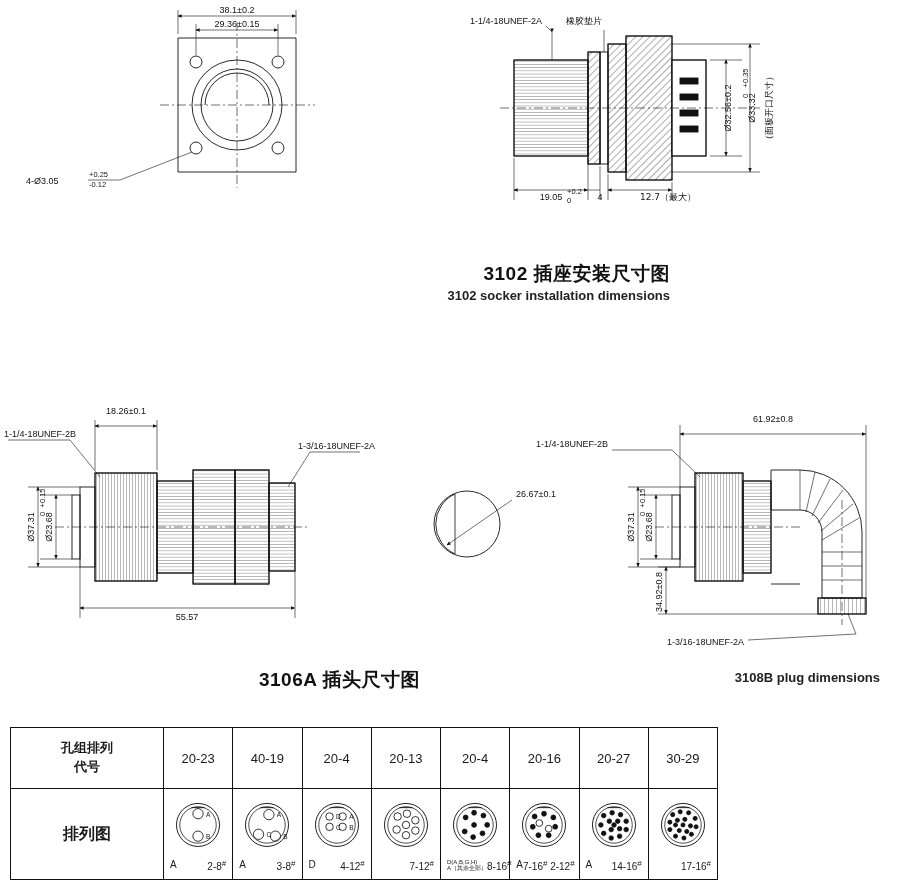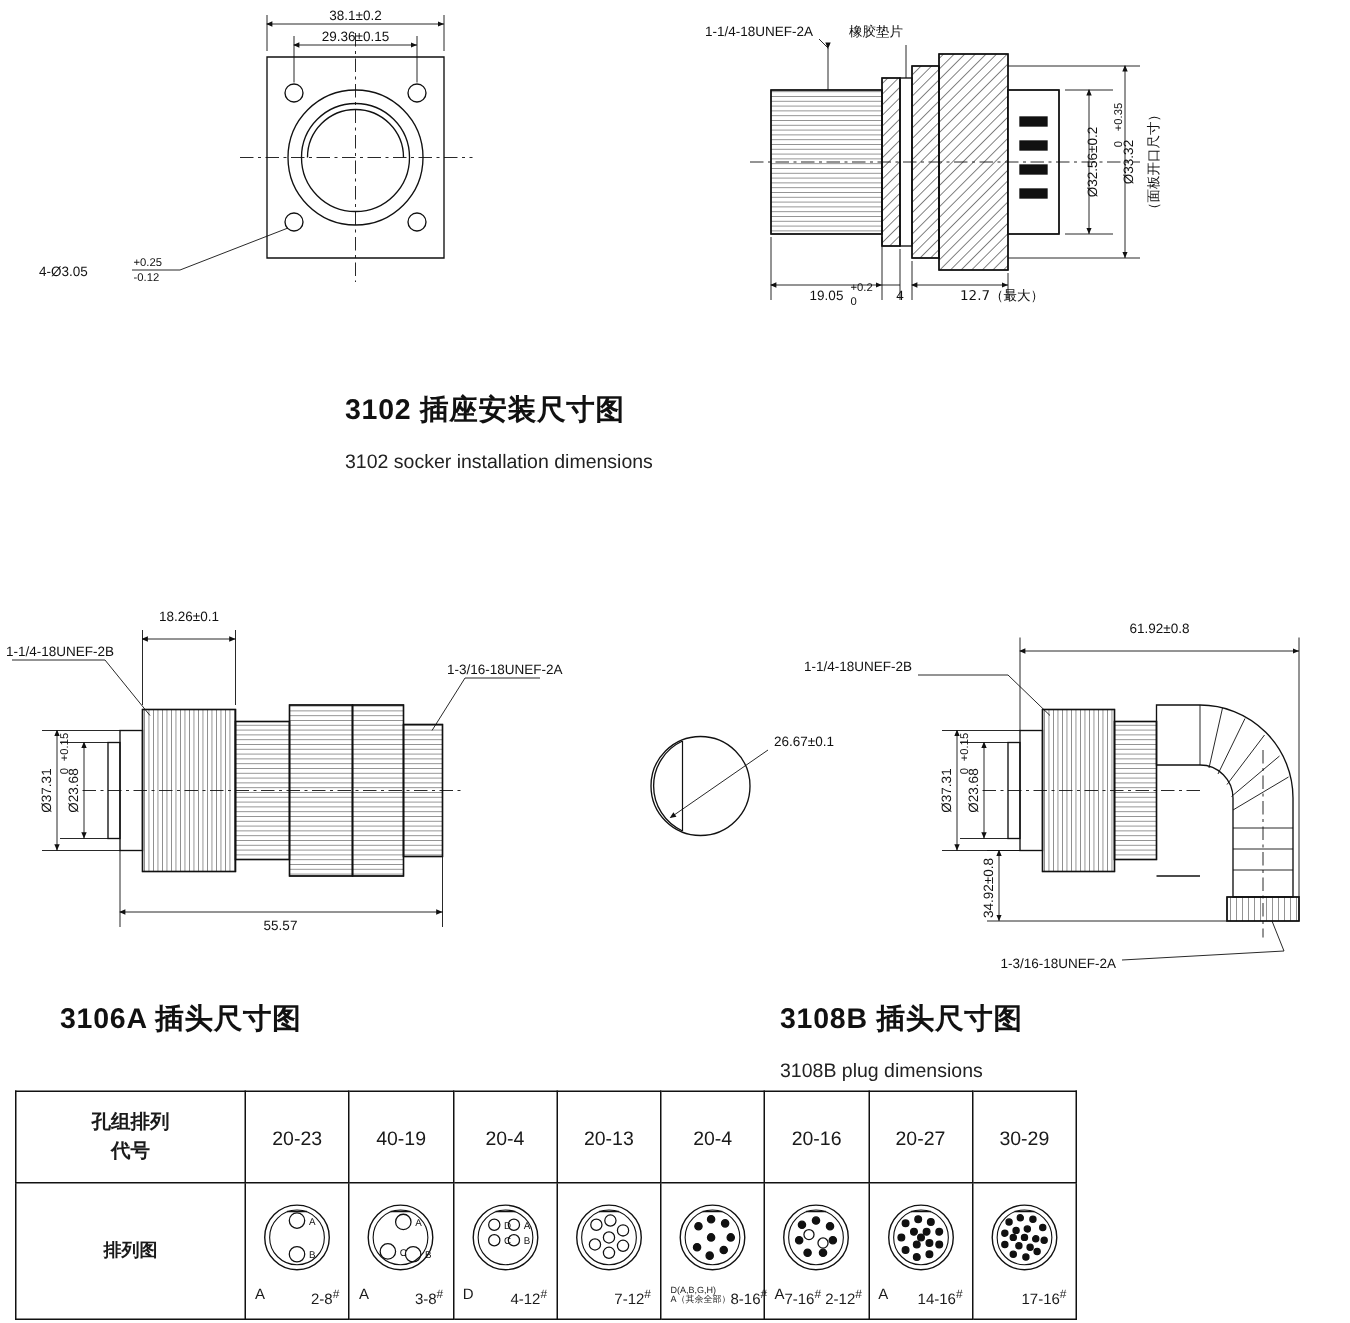--- a/index.html
+++ b/index.html
@@ -21,33 +21,34 @@
     width: 900px; height: 882px;
   }
   svg.draw {
     position: absolute;
     left: 0; top: 0;
     width: 900px;
     height: 882px;
   }
   .cap {
     position: absolute;
-    text-align: left;
+    text-align: right;
     line-height: 1.25;
   }
   .cap .zh {
     font-size: 19px;
     font-weight: bold;
     letter-spacing: 0.5px;
     color: #111;
   }
   .cap .en {
     font-size: 13px;
     color: #222;
-    margin-top: 14px;
+    margin-top: 2px;
+    font-weight: bold;
   }
   #cap-3102 { left: 230px; top: 262px; width: 440px; }
   #cap-3106 { left: 40px;  top: 668px; width: 380px; }
   #cap-3108 { left: 520px; top: 668px; width: 360px; }
 
   
   .tbl {
     position: absolute;
     left: 10px;
     top: 727px;
@@ -57,21 +58,21 @@
   }
   .tbl td {
     border: 1px solid #111;
     text-align: center;
     vertical-align: middle;
     font-size: 12px;
     padding: 0;
   }
   .tbl .hdr-label {
     width: 148px;
-    font-size: 12px;
+    font-size: 16px;
     font-weight: bold;
     line-height: 1.45;
     padding: 6px 2px;
   }
   .tbl .code-row td {
     height: 48px;
     font-size: 13px;
   }
   .tbl .pat-row td {
     height: 78px;
@@ -383,21 +384,20 @@
   <div class="cap" id="cap-3102">
     <div class="zh">3102 插座安装尺寸图</div>
     <div class="en">3102 socker installation dimensions</div>
   </div>
 
   <div class="cap" id="cap-3106">
     <div class="zh">3106A 插头尺寸图</div>
   </div>
 
   <div class="cap" id="cap-3108">
-    <div class="zh">3108B 插头尺寸图</div>
     <div class="en">3108B plug dimensions</div>
   </div>
 
   <table class="tbl">
     <tbody>
       <tr class="code-row">
         <td class="hdr-label">
           <div>孔组排列</div>
           <div>代号</div>
         </td>

